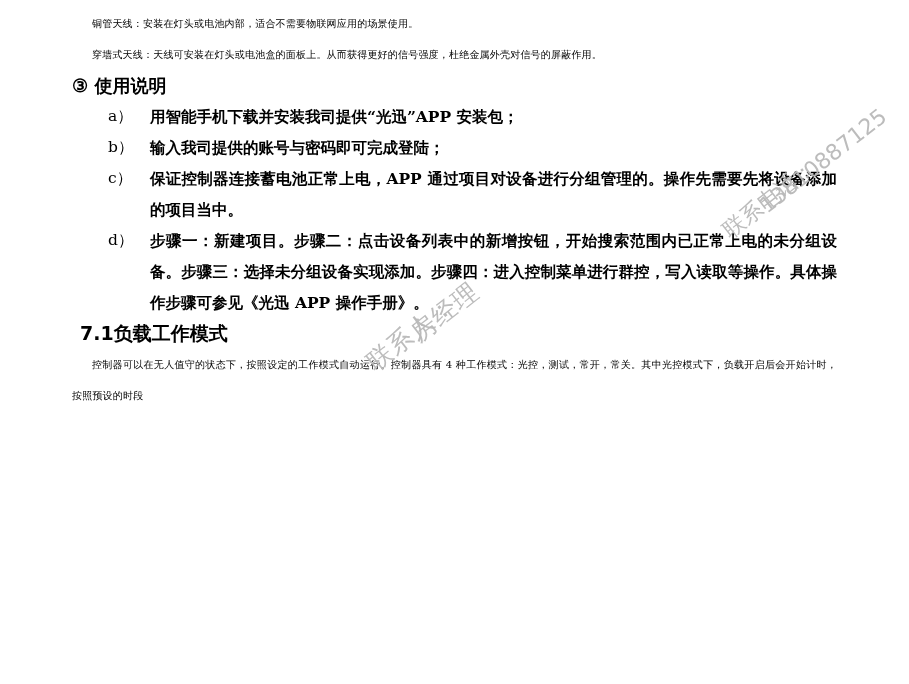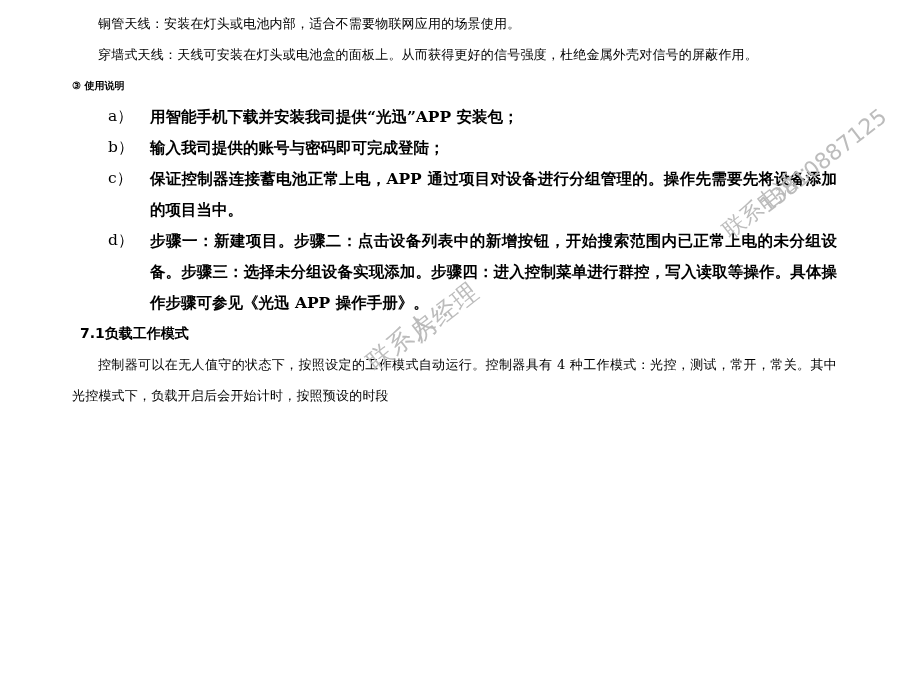--- a/index.html
+++ b/index.html
@@ -18,43 +18,43 @@
 
   .page {
     position: relative;
     width: 909px;
     height: 684px;
     box-sizing: border-box;
     padding: 8px 72px 0 72px;
   }
 
   .para {
-    font-size: 13px;
+    font-size: 10px;
     line-height: 31px;
     text-align: justify;
     text-justify: inter-ideograph;
     margin: 0;
     letter-spacing: 0.2px;
   }
   .indent2 {
     text-indent: 2em;
   }
   .heading {
-    font-size: 10px;
+    font-size: 18px;
     line-height: 31px;
     font-weight: bold;
     font-family: "DejaVu Sans", "Liberation Sans", sans-serif;
     margin: 0;
   }
   .heading-num {
     font-family: "DejaVu Serif", "Liberation Serif", serif;
     font-weight: bold;
   }
   .section-heading {
-    font-size: 14px;
+    font-size: 19px;
     line-height: 31px;
     font-weight: bold;
     font-family: "DejaVu Sans", "Liberation Sans", sans-serif;
     margin: 0;
     padding-left: 8px;
   }
 
   .list {
     margin: 0;
     padding: 0;

